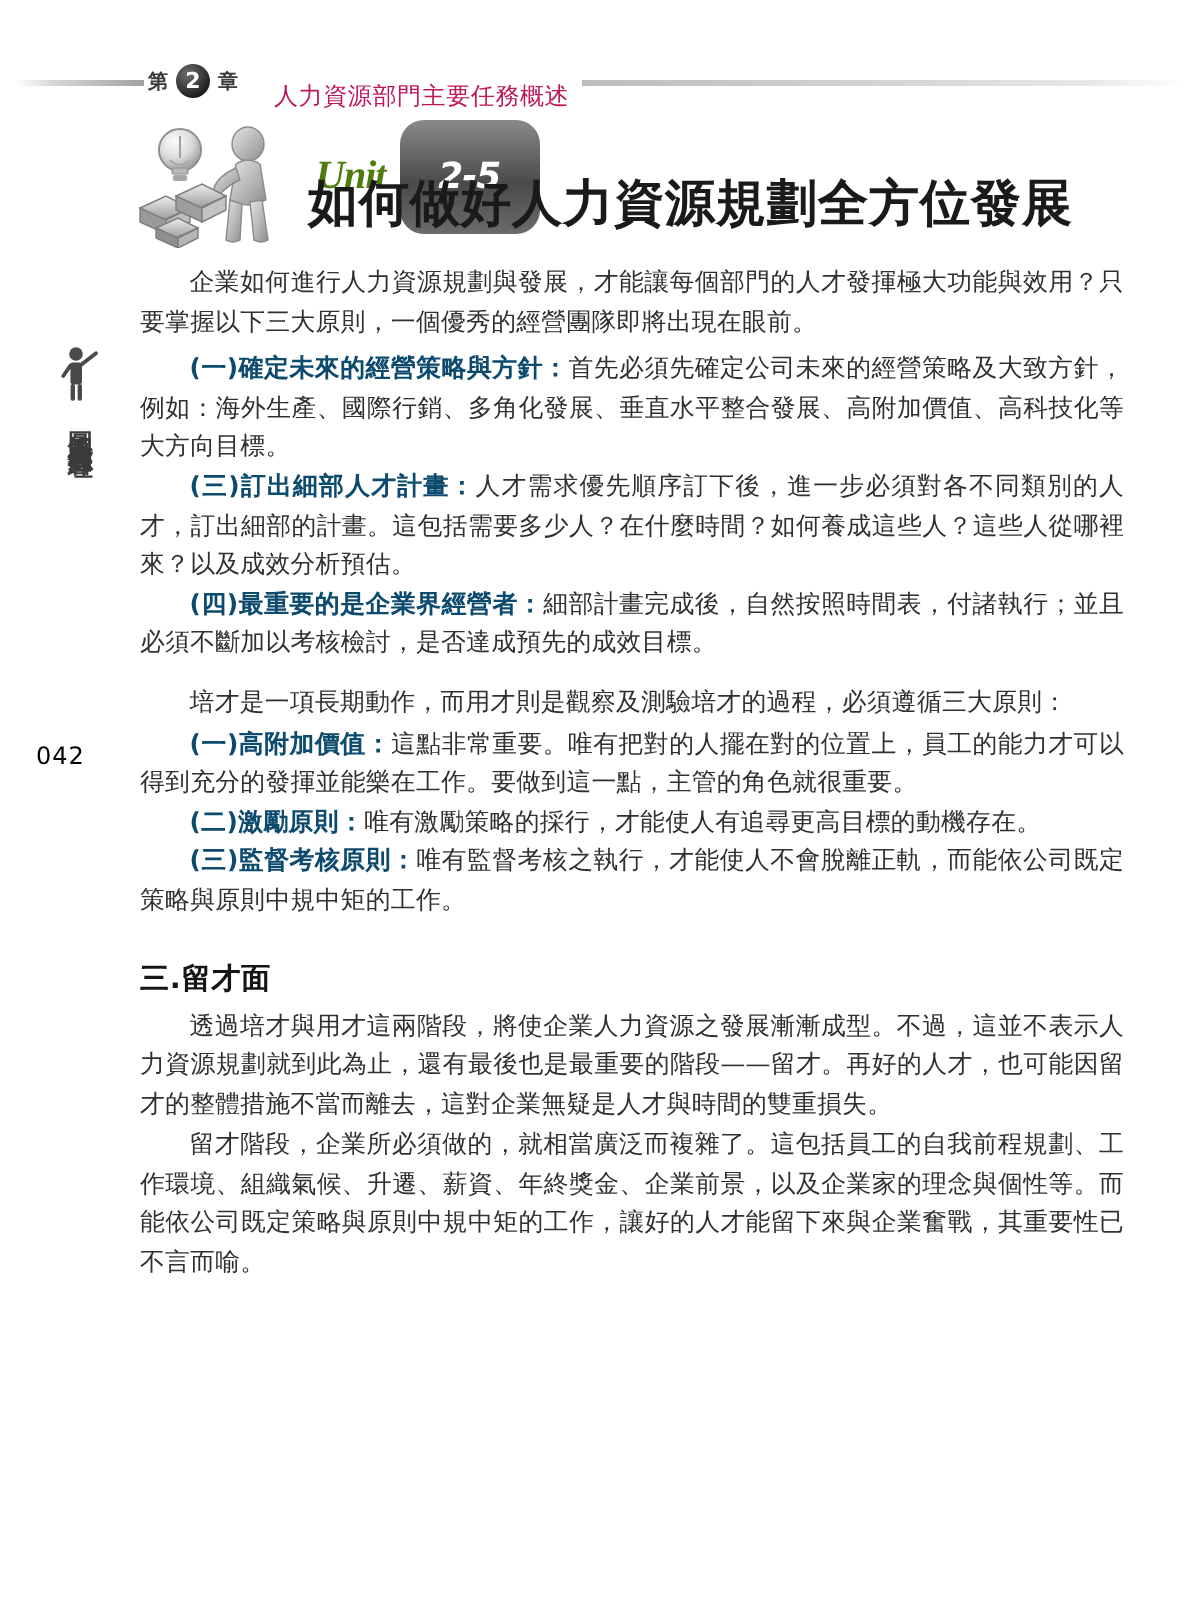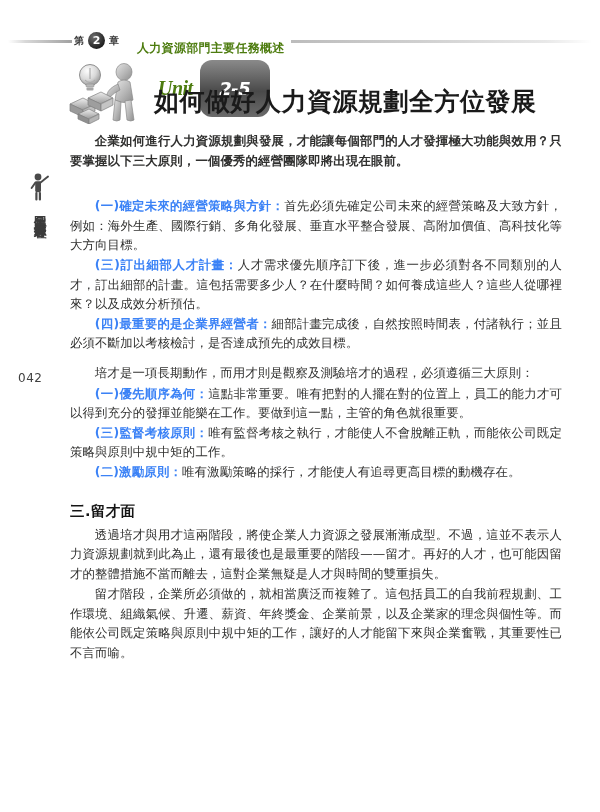--- a/index.html
+++ b/index.html
@@ -62,22 +62,22 @@
     background: radial-gradient(circle at 35% 30%, #6e6e6e, #1c1c1c 75%);
     color: #ffffff;
     font-family: "DejaVu Sans", "Liberation Sans", sans-serif;
     font-size: 11px;
     font-weight: bold;
     line-height: 1;
   }
   .hdr-title {
     font-family: "DejaVu Sans", "Liberation Sans", sans-serif;
     font-size: 12px;
-    font-weight: bold;
-    color: #4d7c0f;
+    font-weight: normal;
+    color: #be185d;
     margin-left: 14px;
     letter-spacing: 0.3px;
     white-space: nowrap;
     margin-top: 15px;
   }
 
   
   .unit-block {
     position: absolute;
     top: 58px;
@@ -162,21 +162,21 @@
     letter-spacing: 1.5px;
     margin: 0 auto;
     line-height: 1;
   }
   .folio {
     position: absolute;
     left: 18px;
     top: 371px;
     font-family: "DejaVu Sans", "Liberation Sans", sans-serif;
     font-size: 12px;
-    color: #404040;
+    color: #000000;
     letter-spacing: 0.5px;
   }
 
   
   .content {
     position: absolute;
     left: 70px;
     top: 131px;
     width: 492px;
   }
@@ -184,38 +184,37 @@
     font-family: "DejaVu Serif", "Liberation Serif", serif;
     font-size: 12.4px;
     line-height: 19.6px;
     color: #30302f;
     text-align: justify;
     text-indent: 2em;
     margin: 0 0 1px 0;
     letter-spacing: 0.15px;
   }
   .para.lead {
-    margin-bottom: 26px;
-    font-weight: bold;
+    margin-bottom: 4px;
   }
   .sec-head {
     font-family: "DejaVu Sans", "Liberation Sans", sans-serif;
     font-size: 14.5px;
     font-weight: bold;
     color: #151515;
     margin: 8px 0 4px 0;
     letter-spacing: 0.4px;
   }
   .sec-head.tight {
     margin-top: 10px;
   }
   .item-label {
     font-family: "DejaVu Sans", "Liberation Sans", sans-serif;
     font-weight: bold;
-    color: #3b82f6;
+    color: #0c4a6e;
     font-size: 12.4px;
     letter-spacing: 0.2px;
   }
   .blk {
     margin-bottom: 0;
   }
   .gapper { height: 10px; }
 </style>
 </head>
 <body>
@@ -309,23 +308,23 @@
 
     <p class="para lead">企業如何進行人力資源規劃與發展，才能讓每個部門的人才發揮極大功能與效用？只要掌握以下三大原則，一個優秀的經營團隊即將出現在眼前。</p>
 
     <p class="para blk"><span class="item-label">(一)確定未來的經營策略與方針：</span><span>首先必須先確定公司未來的經營策略及大致方針，例如：海外生產、國際行銷、多角化發展、垂直水平整合發展、高附加價值、高科技化等大方向目標。</span></p>
     <p class="para blk"><span class="item-label">(三)訂出細部人才計畫：</span><span>人才需求優先順序訂下後，進一步必須對各不同類別的人才，訂出細部的計畫。這包括需要多少人？在什麼時間？如何養成這些人？這些人從哪裡來？以及成效分析預估。</span></p>
     <p class="para blk"><span class="item-label">(四)最重要的是企業界經營者：</span><span>細部計畫完成後，自然按照時間表，付諸執行；並且必須不斷加以考核檢討，是否達成預先的成效目標。</span></p>
 
     <div class="gapper"></div>
 
     <p class="para">培才是一項長期動作，而用才則是觀察及測驗培才的過程，必須遵循三大原則：</p>
-    <p class="para blk"><span class="item-label">(一)優先順序為何：</span><span>這點非常重要。唯有把對的人擺在對的位置上，員工的能力才可以得到充分的發揮並能樂在工作。要做到這一點，主管的角色就很重要。</span></p>
+    <p class="para blk"><span class="item-label">(一)高附加價值：</span><span>這點非常重要。唯有把對的人擺在對的位置上，員工的能力才可以得到充分的發揮並能樂在工作。要做到這一點，主管的角色就很重要。</span></p>
+    <p class="para blk"><span class="item-label">(二)激勵原則：</span><span>唯有激勵策略的採行，才能使人有追尋更高目標的動機存在。</span></p>
     <p class="para blk"><span class="item-label">(三)監督考核原則：</span><span>唯有監督考核之執行，才能使人不會脫離正軌，而能依公司既定策略與原則中規中矩的工作。</span></p>
-    <p class="para blk"><span class="item-label">(二)激勵原則：</span><span>唯有激勵策略的採行，才能使人有追尋更高目標的動機存在。</span></p>
 
     <div class="gapper"></div>
 
     <div class="sec-head tight">三.留才面</div>
     <p class="para">透過培才與用才這兩階段，將使企業人力資源之發展漸漸成型。不過，這並不表示人力資源規劃就到此為止，還有最後也是最重要的階段——留才。再好的人才，也可能因留才的整體措施不當而離去，這對企業無疑是人才與時間的雙重損失。</p>
     <p class="para">留才階段，企業所必須做的，就相當廣泛而複雜了。這包括員工的自我前程規劃、工作環境、組織氣候、升遷、薪資、年終獎金、企業前景，以及企業家的理念與個性等。而能依公司既定策略與原則中規中矩的工作，讓好的人才能留下來與企業奮戰，其重要性已不言而喻。</p>
 
   </div>
 
 </div>

